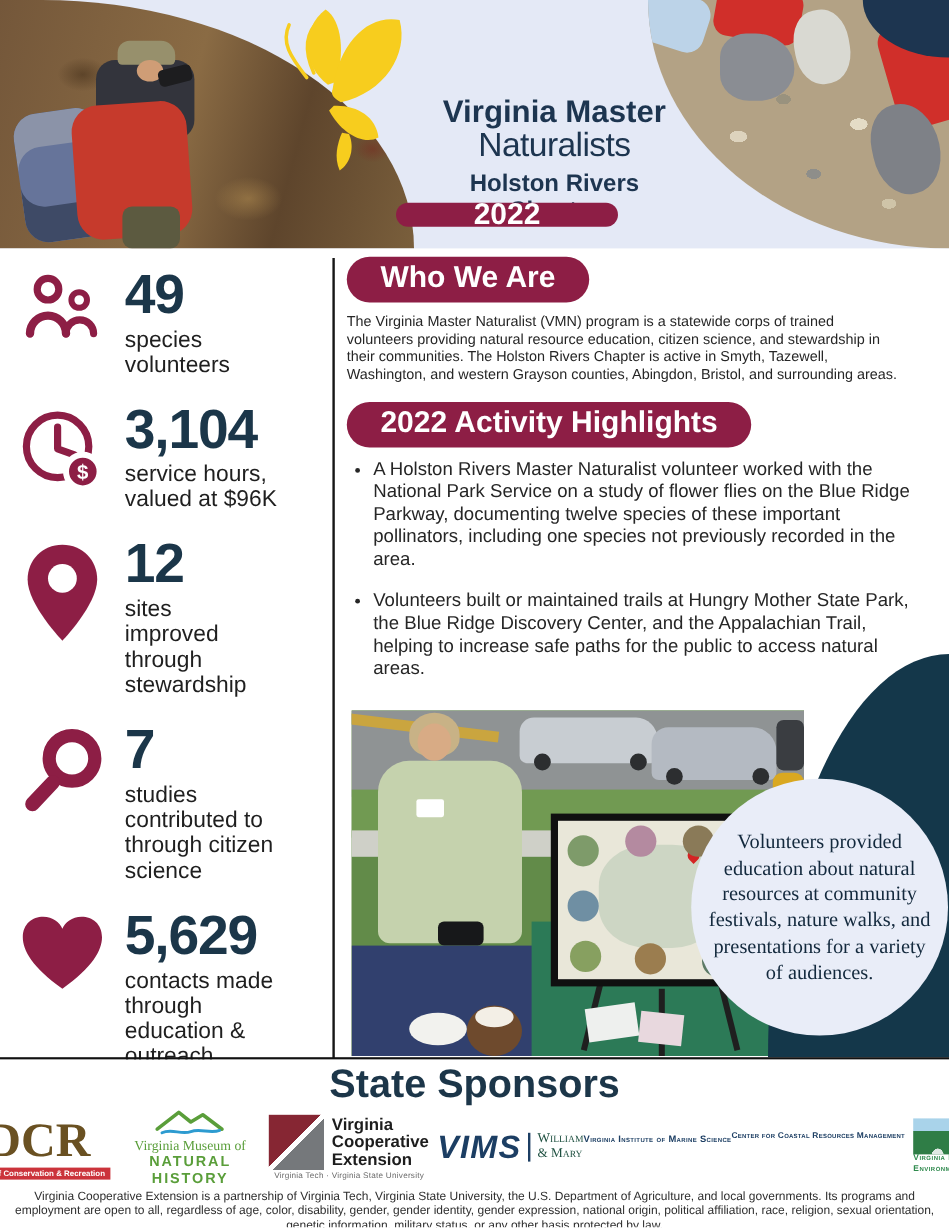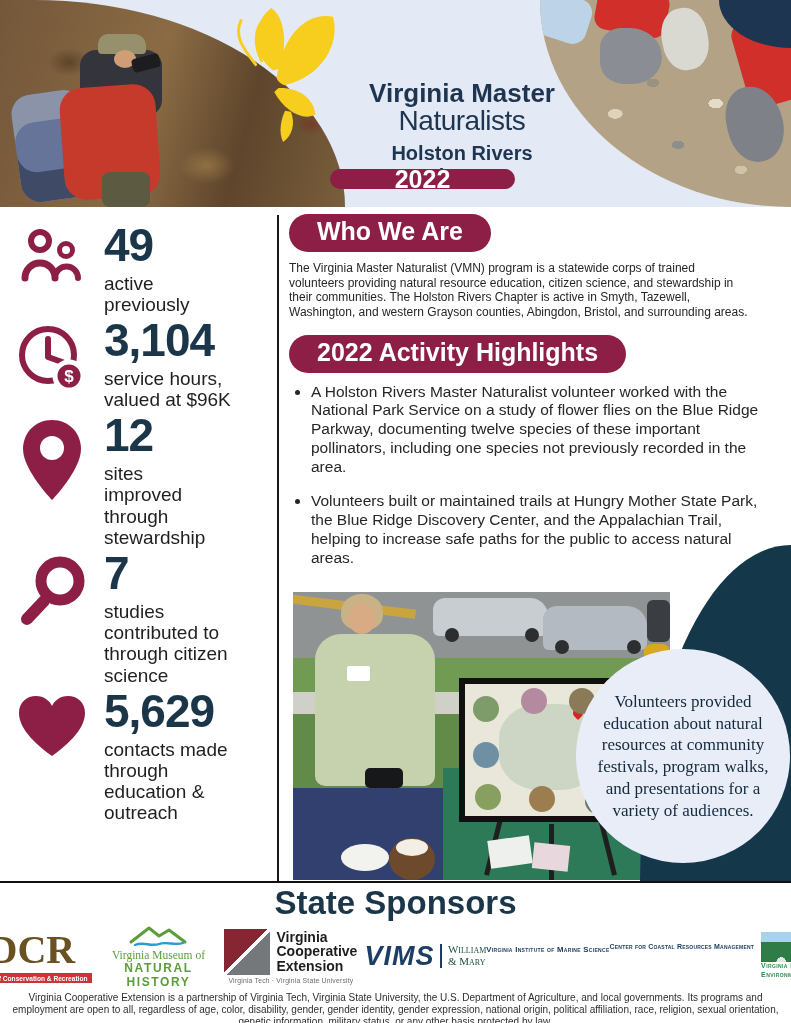--- a/index.html
+++ b/index.html
@@ -50,21 +50,21 @@
 
   .title-block{position:absolute;left:352px;top:80px;width:220px;text-align:center;color:#1d3550;}
   .title-l1{font-size:26px;font-weight:700;line-height:1.05;}
   .title-l2{font-size:28px;font-weight:400;line-height:1.0;letter-spacing:-0.5px;}
   .title-l3{font-size:20px;font-weight:700;margin-top:7px;}
   .year-badge{position:absolute;left:330px;top:169px;width:185px;height:20px;background:#8d1e45;
       border-radius:16px;color:#fff;font-size:25px;font-weight:800;
       display:flex;align-items:center;justify-content:center;}
 
   
-  .stats{position:absolute;left:12px;top:224px;width:262px;display:flex;flex-direction:column;gap:4px;}
+  .stats{position:absolute;left:12px;top:224px;width:262px;display:flex;flex-direction:column;gap:21px;}
   .stat{display:flex;gap:12px;align-items:flex-start;}
   .stat-icon{flex:0 0 80px;display:flex;justify-content:center;padding-top:4px;}
   .stat-num{font-size:46px;font-weight:800;color:#1b3649;line-height:0.95;letter-spacing:-1px;}
   .stat-lbl{font-size:19px;color:#1f1f1f;line-height:1.12;margin-top:5px;}
   .stat:nth-child(1) .stat-lbl{width:120px;}
   .stat:nth-child(2) .stat-lbl{width:150px;}
   .stat:nth-child(3) .stat-lbl{width:120px;}
   .stat:nth-child(4) .stat-lbl{width:155px;}
   .stat:nth-child(5) .stat-lbl{width:140px;}
 
@@ -233,21 +233,21 @@
       <div class="stat-icon">
         <svg width="64" height="56" viewBox="0 0 64 56">
           <circle cx="20" cy="13" r="9" fill="none" stroke="#8d1e45" stroke-width="6"></circle>
           <path d="M5 50 a15 15 0 0 1 30 0" fill="none" stroke="#8d1e45" stroke-width="7" stroke-linecap="round"></path>
           <circle cx="46" cy="22" r="6.5" fill="none" stroke="#8d1e45" stroke-width="5"></circle>
           <path d="M35 50 a11.5 11.5 0 0 1 23 0" fill="none" stroke="#8d1e45" stroke-width="6" stroke-linecap="round"></path>
         </svg>
       </div>
       <div>
         <div class="stat-num">49</div>
-        <div class="stat-lbl">active previously</div>
+        <div class="stat-lbl">species volunteers</div>
       </div>
     </div>
 
     <div class="stat">
       <div class="stat-icon">
         <svg width="72" height="72" viewBox="0 0 72 72">
           <circle cx="32" cy="32" r="26" fill="none" stroke="#8d1e45" stroke-width="6"></circle>
           <path d="M32 16 L32 34 L46 39" fill="none" stroke="#8d1e45" stroke-width="6" stroke-linecap="round" stroke-linejoin="round"></path>
           <circle cx="53" cy="53" r="14" fill="#8d1e45" stroke="#ffffff" stroke-width="5"></circle>
           <text x="53" y="59" font-size="17" font-weight="bold" fill="#ffffff" text-anchor="middle" font-family="Liberation Sans, sans-serif">$</text>
@@ -353,21 +353,21 @@
     <div class="blob pm-owl"></div>
     <div class="blob pm-owl-top"></div>
     <div class="blob pm-plate"></div>
     <div class="blob pm-brochure1"></div>
     <div class="blob pm-brochure2"></div>
   </div>
 
   <div class="navy-corner"></div>
 
   <div class="callout">
-    <div class="callout-text">Volunteers provided education about natural resources at community festivals, program walks, and presentations for a variety of audiences.</div>
+    <div class="callout-text">Volunteers provided education about natural resources at community festivals, nature walks, and presentations for a variety of audiences.</div>
   </div>
 
   <div class="h-divider"></div>
 
   <div class="footer">
     <div class="sponsors-title">State Sponsors</div>
 
     <div class="logos">
 
       <div class="logo-dwr">

